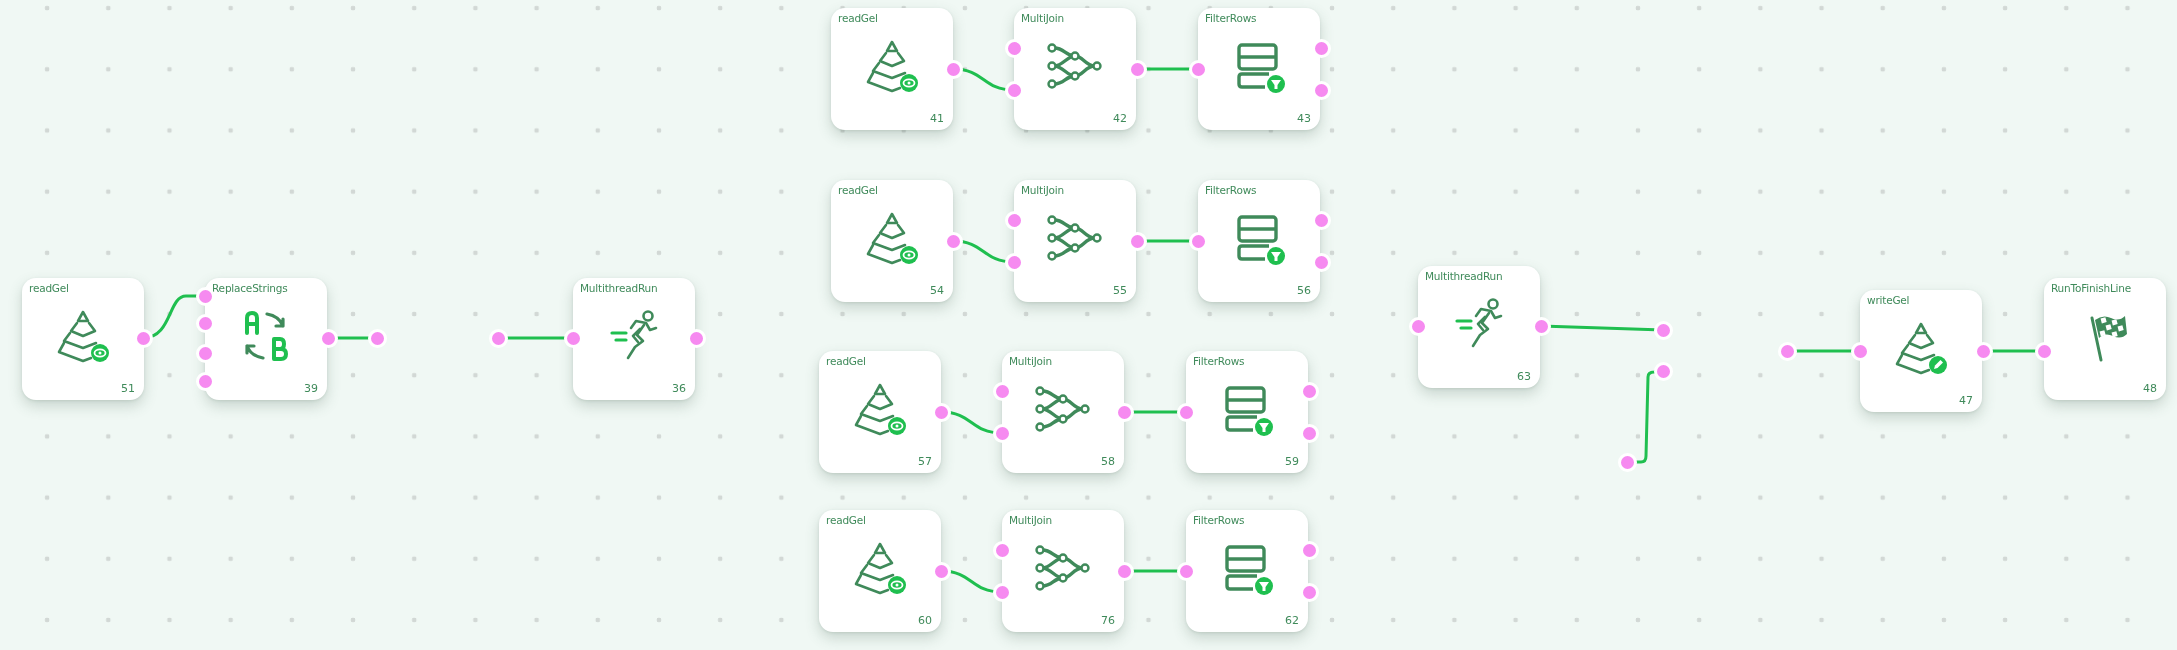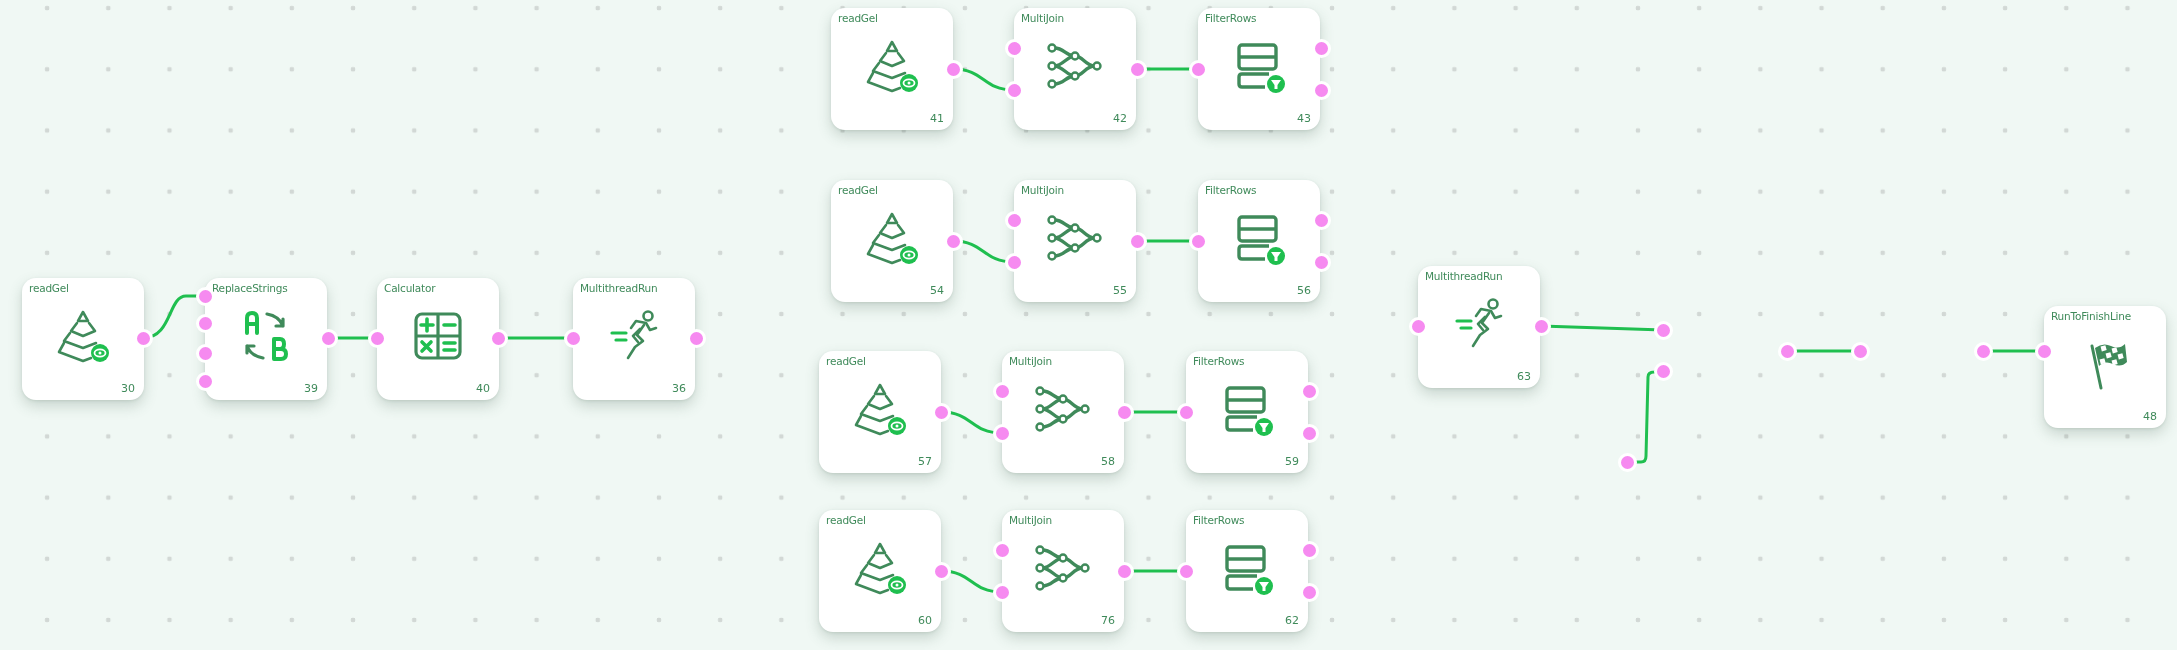--- a/index.html
+++ b/index.html
@@ -110,21 +110,21 @@
       <g fill="none" stroke-width="2.6" stroke-linejoin="round" stroke-linecap="round">
         <path class="dk" d="M30,6 L25,15 L35,15 Z"></path>
         <path class="dk" d="M24,17 L18,25 L30,30 L42,25 L36,17"></path>
         <path class="dk" d="M17,27 L11,35 L30,42 L43,37"></path>
         <path class="dk" d="M11,37 L6,46 L30,55 L38,52"></path>
       </g>
       <circle cx="47" cy="47" r="9" fill="#1fbf4f"></circle>
       <ellipse cx="47" cy="47" rx="5.5" ry="3.6" fill="none" stroke="#fff" stroke-width="1.8"></ellipse>
       <circle cx="47" cy="47" r="1.5" fill="#fff"></circle>
     </svg>
-    <span class="num">30</span>
+    <span class="num">51</span>
   </div>
   <span class="port" style="left:143px;top:338px;"></span>
 
   <div class="node" style="left:205px;top:278px;">
     <span class="title">ReplaceStrings</span>
     <svg class="icon" viewBox="0 0 60 60">
       <g fill="none" stroke-width="4" stroke-linecap="round" stroke-linejoin="round">
         <path class="gr" d="M11,27 L11,12 Q11,7 16,7 Q21,7 21,12 L21,27 M11,18 L21,18"></path>
         <path class="gr" d="M38,33 L38,53 L45,53 Q50,53 50,48 Q50,43 45,43 L38,43 M38,33 L44,33 Q48,33 48,38 Q48,43 44,43"></path>
       </g>
@@ -134,34 +134,20 @@
       </g>
     </svg>
     <span class="num">39</span>
   </div>
   <span class="port" style="left:205px;top:296px;"></span>
   <span class="port" style="left:205px;top:323px;"></span>
   <span class="port" style="left:205px;top:353px;"></span>
   <span class="port" style="left:205px;top:381px;"></span>
   <span class="port" style="left:328px;top:338px;"></span>
 
-  <div class="node" style="left:377px;top:278px;">
-    <span class="title">Calculator</span>
-    <svg class="icon" viewBox="0 0 60 60">
-      <rect class="dk" x="8" y="8" width="44" height="44" rx="6" fill="none" stroke-width="3.2"></rect>
-      <path class="dk" d="M30,8 L30,52 M8,30 L52,30" stroke-width="3.2"></path>
-      <g class="gr" stroke-width="3.6" stroke-linecap="round">
-        <path d="M13,19 L25,19 M19,13 L19,25"></path>
-        <path d="M36,19 L47,19"></path>
-        <path d="M14,36 L23,45 M23,36 L14,45"></path>
-        <path d="M36,37 L47,37 M36,44 L47,44"></path>
-      </g>
-    </svg>
-    <span class="num">40</span>
-  </div>
   <span class="port" style="left:377px;top:338px;"></span>
   <span class="port" style="left:498px;top:338px;"></span>
 
   <div class="node" style="left:573px;top:278px;">
     <span class="title">MultithreadRun</span>
     <svg class="icon" viewBox="0 0 60 60">
       <g class="gr" stroke-width="3.2" stroke-linecap="round">
           <path d="M8,27 L22,27 M12,34 L22,34"></path>
         </g>
       <g class="dk" fill="none" stroke-width="2.6" stroke-linecap="round" stroke-linejoin="round">
@@ -425,24 +411,38 @@
   </div>
   <span class="port" style="left:1418px;top:326px;"></span>
   <span class="port" style="left:1541px;top:326px;"></span>
 
   <span class="port" style="left:1627px;top:462px;"></span>
 
   <span class="port" style="left:1663px;top:330px;"></span>
   <span class="port" style="left:1663px;top:371px;"></span>
   <span class="port" style="left:1787px;top:351px;"></span>
 
+  <div class="node" style="left:1860px;top:290px;">
+    <span class="title">writeGel</span>
+    <svg class="icon" viewBox="0 0 60 60">
+      <g fill="none" stroke-width="2.6" stroke-linejoin="round" stroke-linecap="round">
+        <path class="dk" d="M30,6 L25,15 L35,15 Z"></path>
+        <path class="dk" d="M24,17 L18,25 L30,30 L42,25 L36,17"></path>
+        <path class="dk" d="M17,27 L11,35 L30,42 L43,37"></path>
+        <path class="dk" d="M11,37 L6,46 L30,55 L38,52"></path>
+      </g>
+      <circle cx="47" cy="47" r="9" fill="#1fbf4f"></circle>
+      <path d="M43,51 L44,47.5 L49.5,42 L52,44.5 L46.5,50 Z" fill="#fff"></path>
+    </svg>
+    <span class="num">47</span>
+  </div>
   <span class="port" style="left:1860px;top:351px;"></span>
   <span class="port" style="left:1983px;top:351px;"></span>
 
-  <div class="node" style="left:2044px;top:306px;">
+  <div class="node" style="left:2044px;top:278px;">
     <span class="title">RunToFinishLine</span>
     <svg class="icon" viewBox="0 0 60 60">
       <path class="dk" d="M17,12 L26,54" stroke-width="3" stroke-linecap="round" fill="none"></path>
       <path d="M20,14 Q28,8 36,12 Q44,16 50,10 L52,28 Q46,34 38,30 Q30,26 24,32 Z" fill="#3f8a5a"></path>
       <g fill="#ffffff">
         <rect x="26" y="12" width="5" height="5" transform="rotate(-15 28 14)"></rect>
         <rect x="37" y="14" width="5" height="5" transform="rotate(-15 39 16)"></rect>
         <rect x="31" y="19" width="5" height="5" transform="rotate(-15 33 21)"></rect>
         <rect x="43" y="20" width="5" height="5" transform="rotate(-15 45 22)"></rect>
         <rect x="25" y="25" width="5" height="5" transform="rotate(-15 27 27)"></rect>

